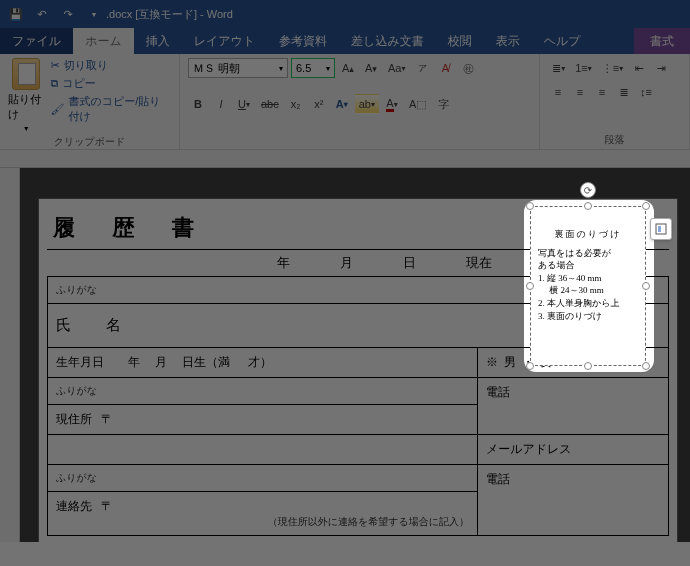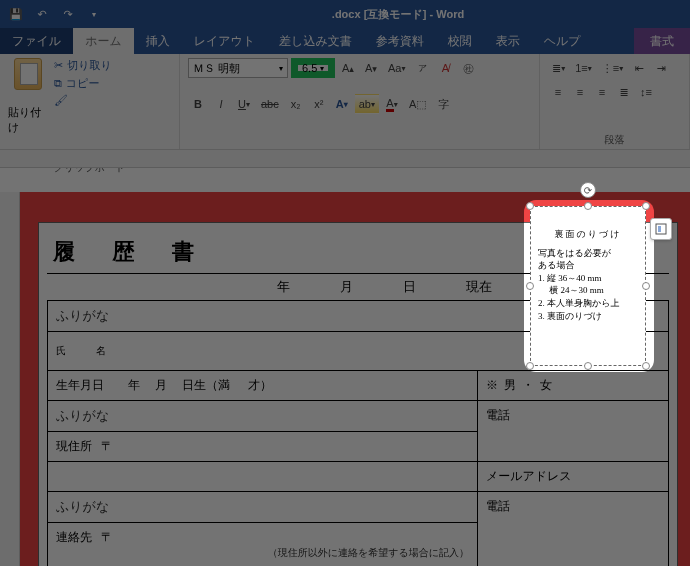--- a/index.html
+++ b/index.html
@@ -28,21 +28,21 @@
     display: flex;
     align-items: center;
     font-size: 11px;
   }
   .qat { display: flex; align-items: center; gap: 2px; padding-left: 4px; }
   .qat .qbtn {
     width: 24px; height: 22px;
     display: flex; align-items: center; justify-content: center;
     color: #fff;
   }
-  .titlebar .title { flex: 1; text-align: center; white-space: nowrap; overflow: hidden; font-weight: bold; }
+  .titlebar .title { flex: 1; white-space: nowrap; overflow: hidden; }
   .tools-tab {
     background: #7b4fa0;
     padding: 4px 10px;
     height: 28px;
     display: flex; align-items: center;
     color: #fff;
   }
 
   
   .tabs {
@@ -81,21 +81,21 @@
     font-size: 10px;
     color: #555;
     margin-top: auto;
     padding-top: 2px;
   }
   .clipboard-group { width: 180px; }
   .clip-row { display: flex; gap: 6px; }
   .paste-big {
     width: 40px;
     display: flex; flex-direction: column; align-items: center;
-    gap: 15px;
+    gap: 2px;
   }
   .paste-big .icon {
     width: 28px; height: 32px;
     background: linear-gradient(#f9d89a,#e8b45c);
     border: 1px solid #c89b4a;
     border-radius: 3px;
     position: relative;
   }
   .paste-big .icon::after{
     content:""; position:absolute; top:4px; left:5px; width:16px; height:20px;
@@ -105,21 +105,21 @@
   .clip-links .ln { display:flex; align-items:center; gap:4px; cursor:pointer; }
 
   .font-group { flex:1; min-width: 320px; gap: 12px; }
   .font-row1 { display:flex; align-items:center; gap:3px; margin-bottom:4px;}
   .font-name {
     width: 100px; height: 20px; background:#fff; border:1px solid #aaa;
     display:flex; align-items:center; padding:0 4px; font-size:11px;
     justify-content:space-between;
   }
   .font-size {
-    width: 44px; height:20px; background:#fff; border:7px solid #22c55e;
+    width: 44px; height:20px; background:#fff; border:1px solid #22c55e;
     display:flex; align-items:center; padding:0 4px; justify-content:space-between;
   }
   .rbtn {
     min-width: 20px; height:20px;
     display:flex; align-items:center; justify-content:center;
     border:1px solid transparent;
     padding:0 3px;
     color:#444;
     cursor:pointer;
     font-size:11px;
@@ -140,24 +140,23 @@
     color:#555;
     padding-left:42px;
     gap:0;
     position:relative;
     overflow:hidden;
   }
 
   
   .doc-area {
     position: relative;
-    background: #ef4444;
+    background: #404040;
     height: 374px;
     overflow:hidden;
-    margin-top:24px;
   }
   .ruler-v {
     position:absolute; left:0; top:0; width:20px; height:100%;
     background:#f2f2f2; border-right:1px solid #ccc;
   }
   .page {
     position:absolute;
     left: 38px; top: 30px;
     width: 640px;
     background:#fff;
@@ -186,22 +185,22 @@
     border-collapse: collapse;
     width: 100%;
     font-family:"MS Mincho",serif;
     font-size:12px;
   }
   table.form td {
     border: 1px solid #000;
     padding: 6px 8px;
     vertical-align: top;
   }
-  .furigana { font-size:13px; color:#333; }
-  .big-label { font-size:10px; letter-spacing: 10px; padding-top:12px !important; padding-bottom:12px !important;}
+  .furigana { font-size:10px; color:#333; }
+  .big-label { font-size:15px; letter-spacing: 10px; padding-top:12px !important; padding-bottom:12px !important;}
   .side-col { width: 160px; }
   .note { font-size:10px; text-align:right; color:#333;}
 
   
   .textbox-wrap {
     position: absolute;
     left: 530px; top: 206px;
     width: 116px; height: 160px;
     z-index: 70;
   }
@@ -259,22 +258,22 @@
       </div>
   </div>
   <div class="title">.docx [互換モード] - Word</div>
 </div>
 
 <div class="tabs">
   <div class="tab file">ファイル</div>
   <div class="tab active">ホーム</div>
   <div class="tab">挿入</div>
   <div class="tab">レイアウト</div>
+  <div class="tab">参考資料</div>
   <div class="tab">差し込み文書</div>
-  <div class="tab">参考資料</div>
   <div class="tab">校閲</div>
   <div class="tab">表示</div>
   <div class="tab">ヘルプ</div>
   <div class="tab format">書式</div>
 </div>
 
 <div class="ribbon">
 
   <div class="group clipboard-group">
     <div class="clip-row">
@@ -287,20 +286,21 @@
         <div class="ln">
           <span>✂</span>
           <span>切り取り</span>
         </div>
         <div class="ln">
           <span>⧉</span>
           <span>コピー</span>
         </div>
         <div class="ln">
           <span>🖌</span>
+          <span>書式のコピー/貼り付け</span>
         </div>
       </div>
     </div>
     <div class="group-label">クリップボード</div>
   </div>
 
   <div class="group font-group">
     <div class="font-row1">
       <div class="font-name">
         <span>ＭＳ 明朝</span>

